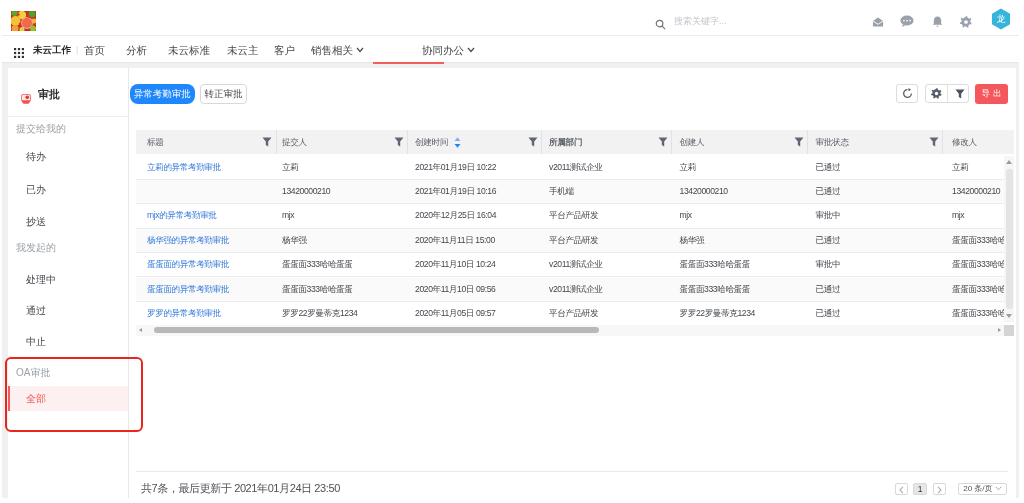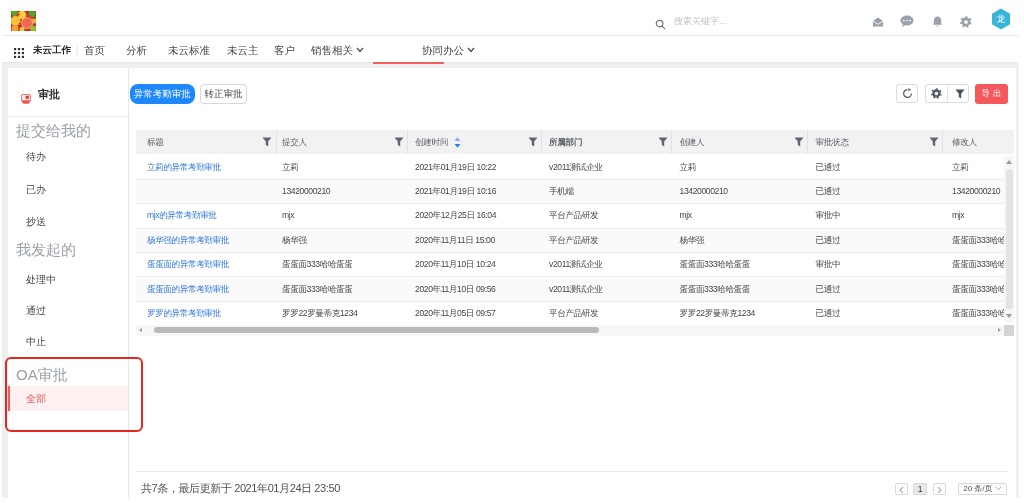--- a/index.html
+++ b/index.html
@@ -4,21 +4,21 @@
 <style>
   * { margin:0; padding:0; box-sizing:border-box; }
   html,body { width:1024px; height:503px; background:#fff; font-family:"Liberation Sans", sans-serif; overflow:hidden; }
   .abs { position:absolute; }
   #stage { position:relative; width:1024px; height:503px; background:#fff; }
   #topbar { position:absolute; left:2px; top:2px; width:1017px; height:33.5px; background:#fff; border-bottom:1px solid #ebebeb; }
   #navbar { position:absolute; left:2px; top:35.5px; width:1017px; height:27px; background:#fff; border-bottom:1px solid #e7e7e7; }
   #content { position:absolute; left:2px; top:63px; width:1017px; height:435px; background:#f0f0f0; }
   #panel { position:absolute; left:8px; top:68px; width:1008px; height:430px; background:#fff; z-index:1; }
   .nav-t { position:absolute; top:44px; height:12px; line-height:12px; font-size:10.5px; color:#42464b; z-index:2; white-space:nowrap; }
-  .side-sec { position:absolute; left:16px; font-size:15px; color:#9ba1a7; z-index:2; }
+  .side-sec { position:absolute; left:16px; font-size:10px; color:#9ba1a7; z-index:2; }
   .side-item { position:absolute; left:26px; font-size:10px; color:#43474c; z-index:2; }
   .th { position:absolute; top:0; height:24.3px; line-height:24.3px; font-size:8.6px; letter-spacing:-0.3px; color:#5c6168; }
   .row { position:absolute; left:0; width:868px; height:24.4px; border-bottom:1px solid #ececec; }
   .cell { position:absolute; top:0; height:23.4px; line-height:23.4px; font-size:8.6px; letter-spacing:-0.4px; color:#42474d; white-space:nowrap; }
   .link { color:#3379d8; }
   .btn-sq { position:absolute; top:84px; height:19px; background:#fff; border:1px solid #dcdcdc; border-radius:3px; z-index:2; }
   .pagebtn { position:absolute; top:483px; height:12px; border:1px solid #d9d9d9; border-radius:2px; background:#fff; z-index:2; font-size:8px; color:#868b92; text-align:center; line-height:10px; }
   .hdiv { position:absolute; top:0; width:1px; height:24.3px; background:#e1e2e5; }
   .funnel { position:absolute; top:7px; width:10px; height:10px; }
   .zebra { background:#fafafa; }

